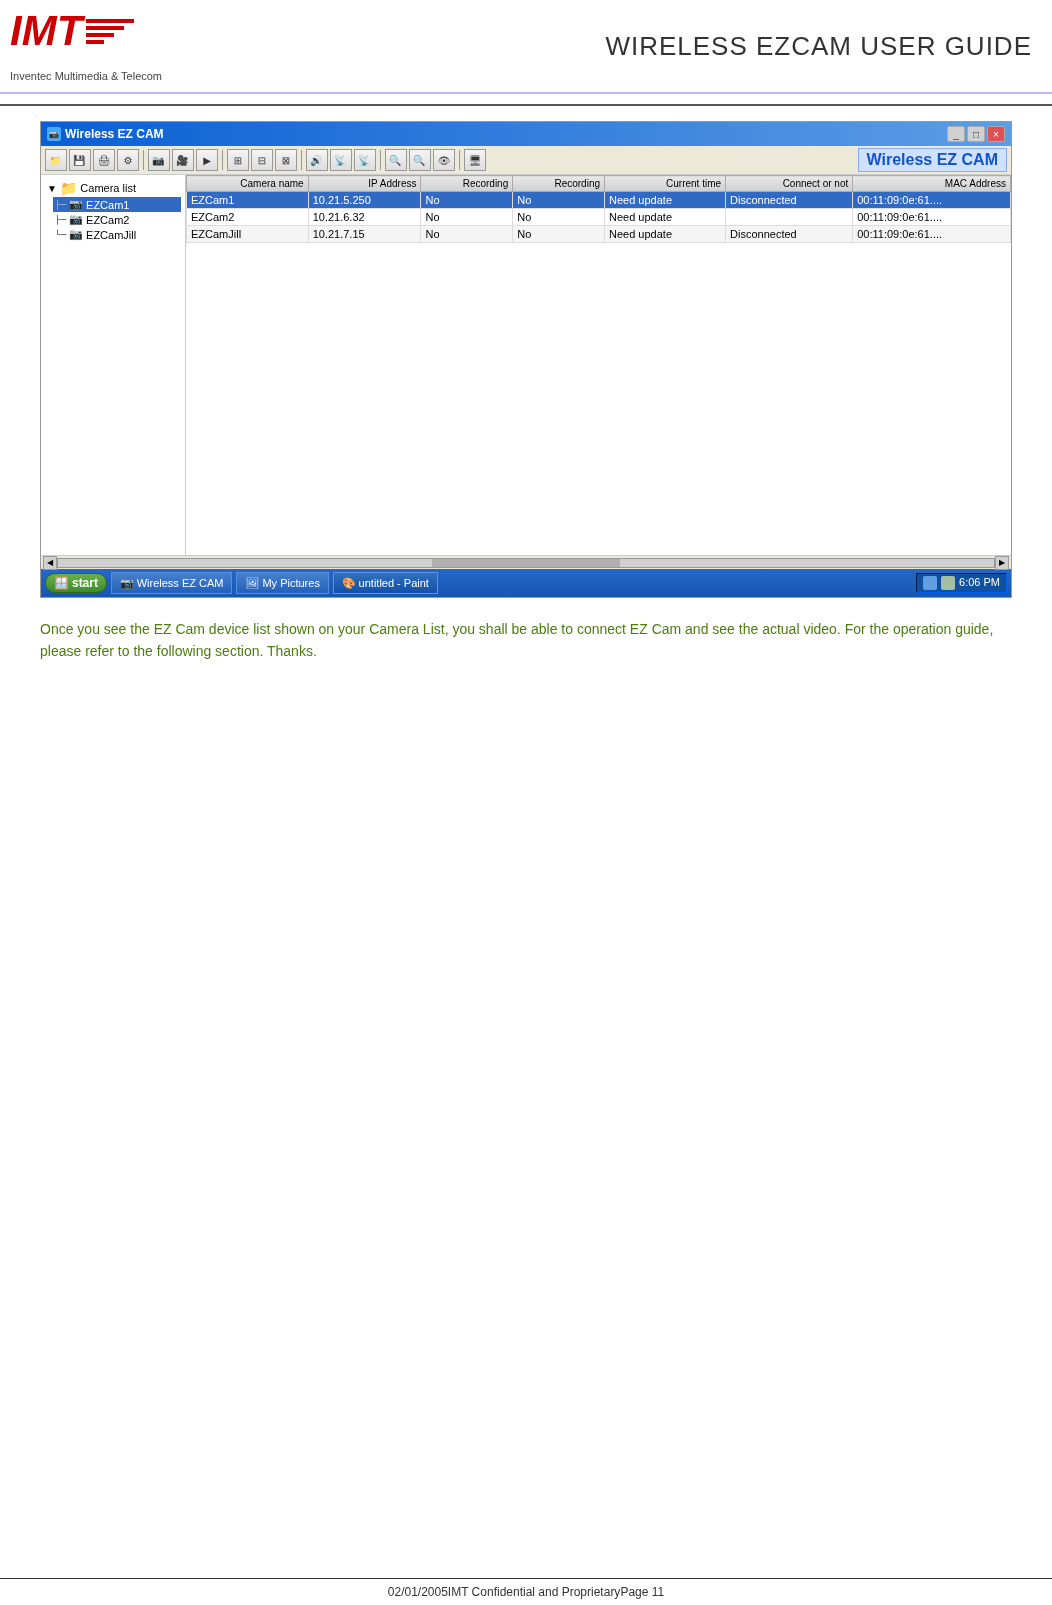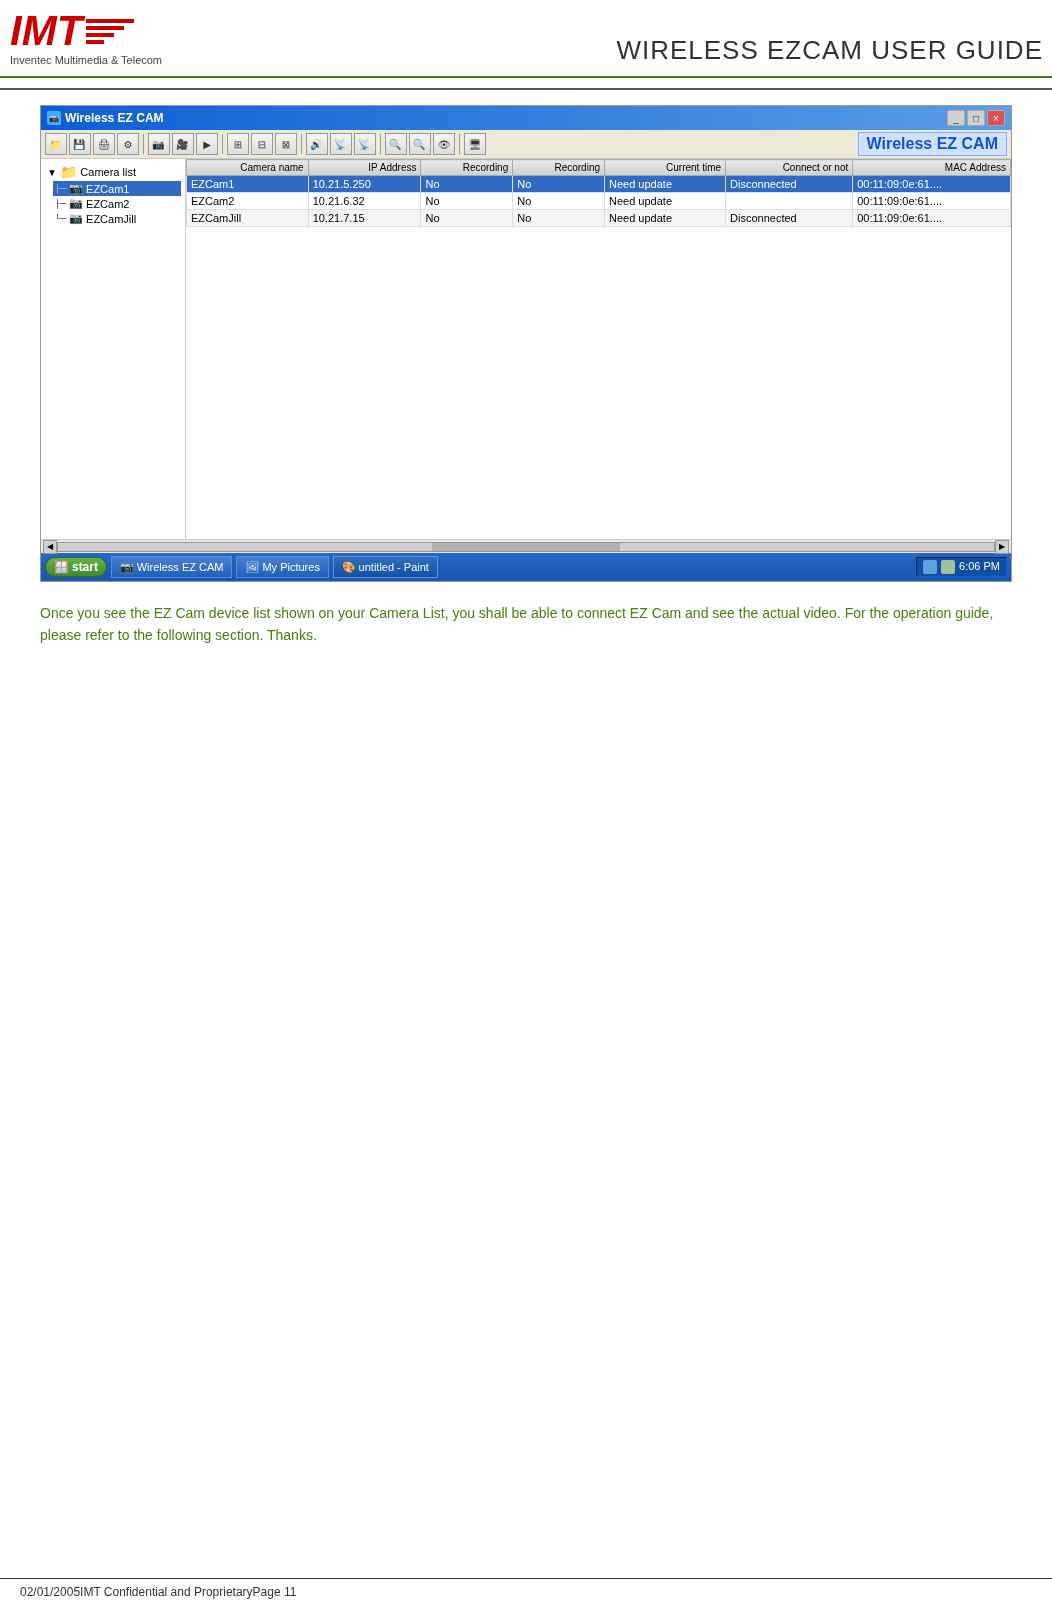--- a/index.html
+++ b/index.html
@@ -7,23 +7,23 @@
       font-family: Arial, sans-serif;
       background: #fff;
       width: 1052px;
       min-height: 1605px;
       position: relative;
     }
 
     
     .page-header {
       display: flex;
-      align-items: flex-end;
-      padding: 10px 9px 10px 10px;
-      border-bottom: 2px solid #4d7c0f;
+      align-items: center;
+      padding: 10px 20px 10px 10px;
+      border-bottom: 2px solid #c4b5fd;
       margin-bottom: 10px;
     }
     .logo-area {
       width: 200px;
     }
     .page-title-area {
       flex: 1;
       text-align: right;
     }
     .page-title {
@@ -300,21 +300,21 @@
     }
 
     
     .page-footer {
       position: absolute;
       bottom: 0;
       left: 0;
       right: 0;
       border-top: 1px solid #333;
       display: flex;
-      justify-content: flex-start;
+      justify-content: center;
       padding: 6px 20px;
       font-size: 12px;
       color: #333;
     }
 
     
     .logo-wrapper {
       display: flex;
       flex-direction: column;
     }
@@ -336,21 +336,21 @@
       gap: 3px;
       margin-bottom: 8px;
     }
     .imt-bar {
       height: 4px;
       background: #cc0000;
     }
     .company-name {
       font-size: 11px;
       color: #444;
-      margin-top: 2px;
+      margin-top: 18px;
     }
     .divider-line {
       border: none;
       border-top: 2px solid #555;
       margin: 0 0 8px 0;
     }
   </style>
 </head>
 <body>
 

